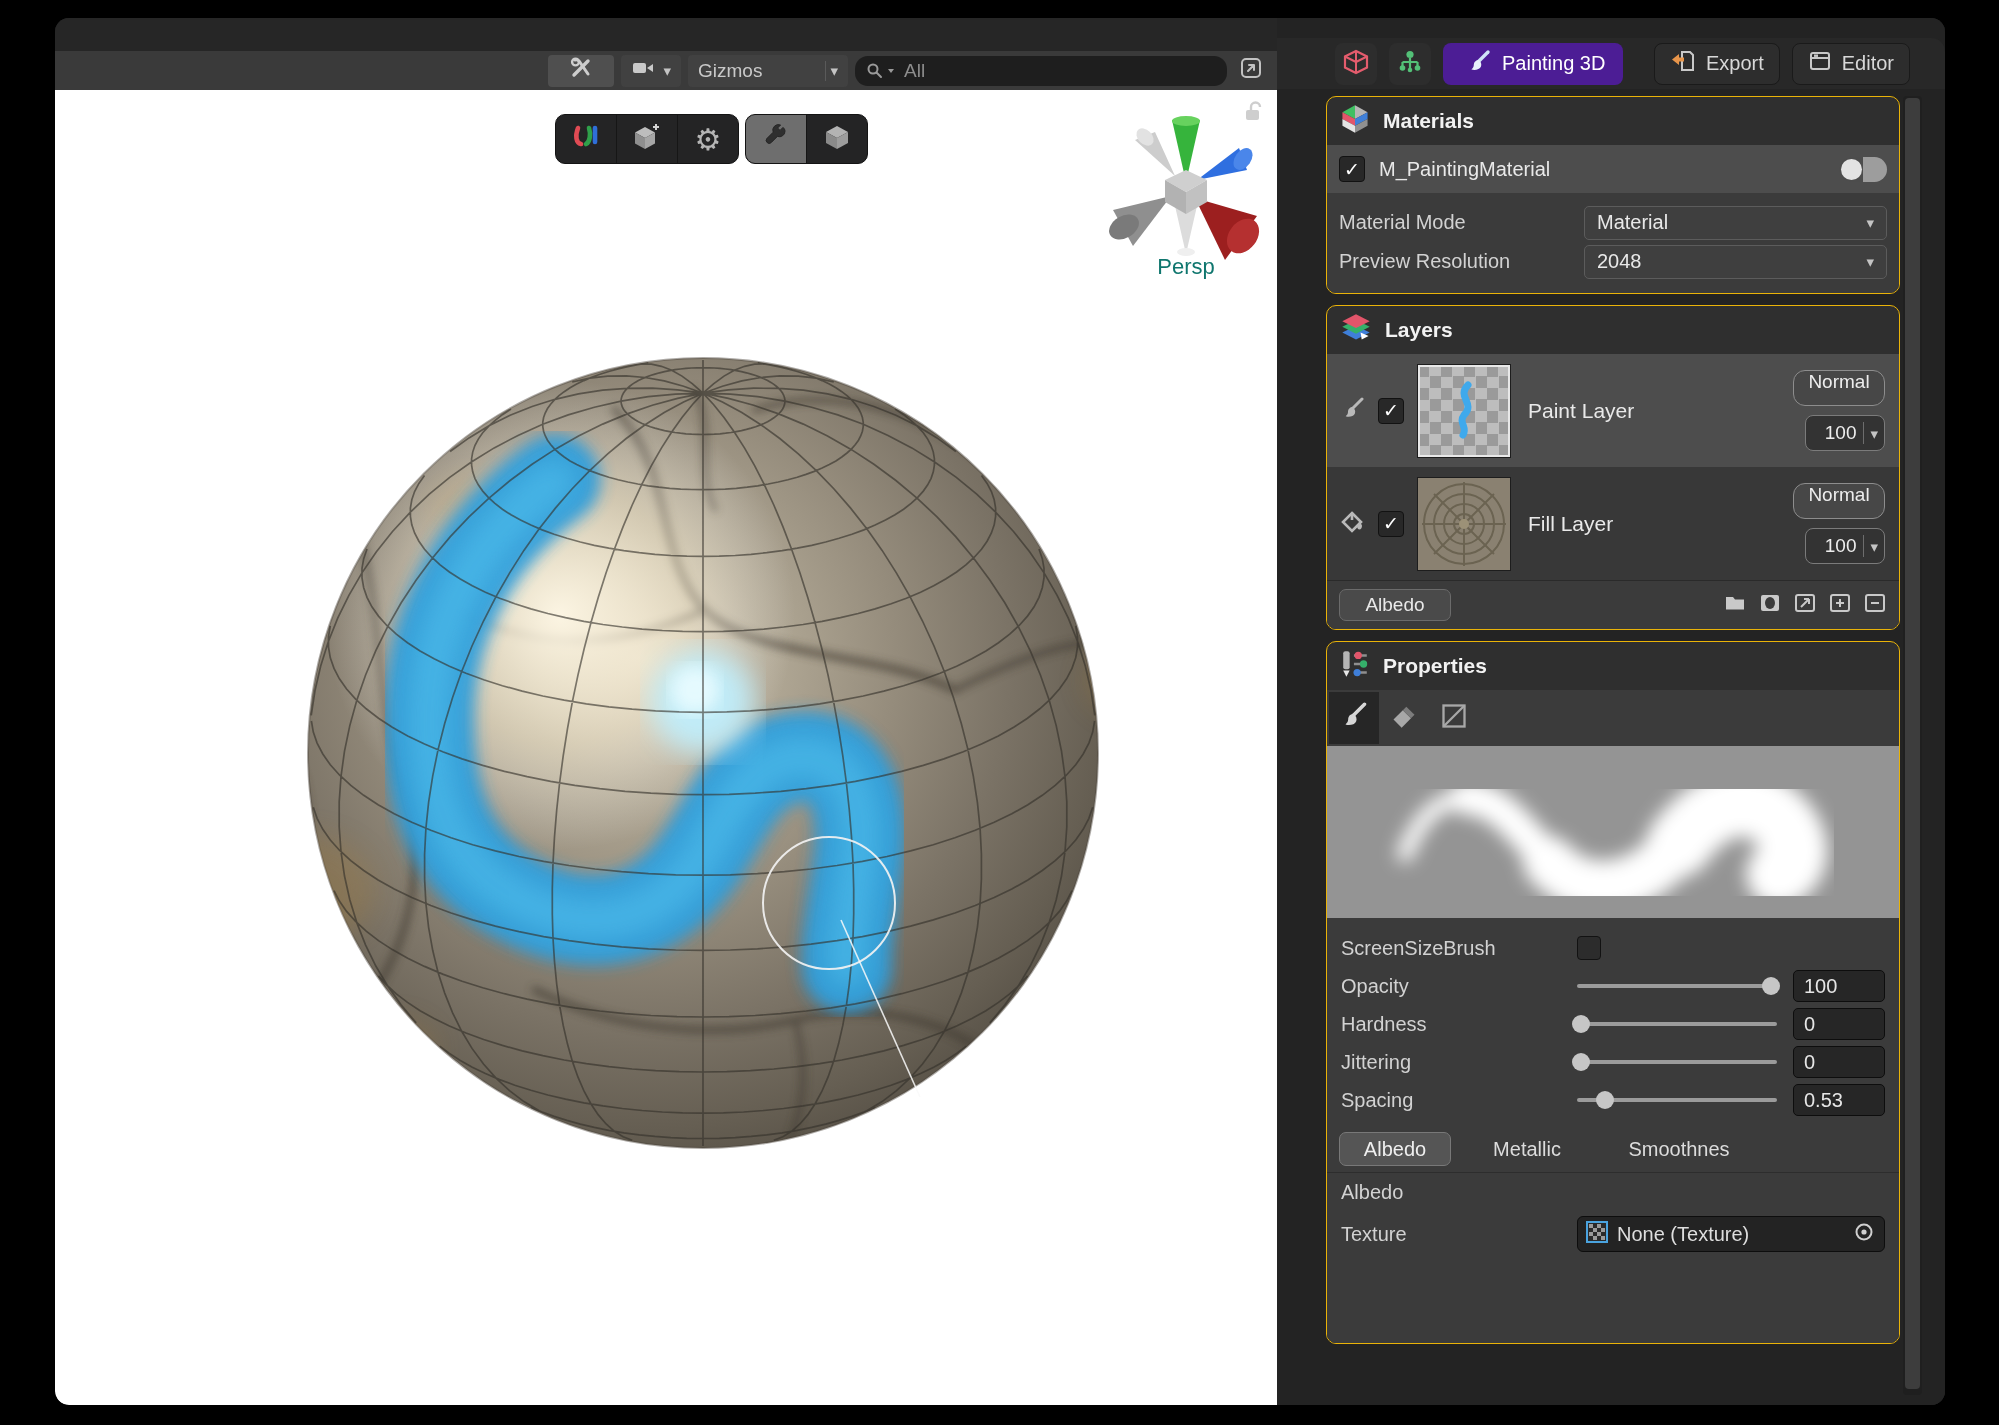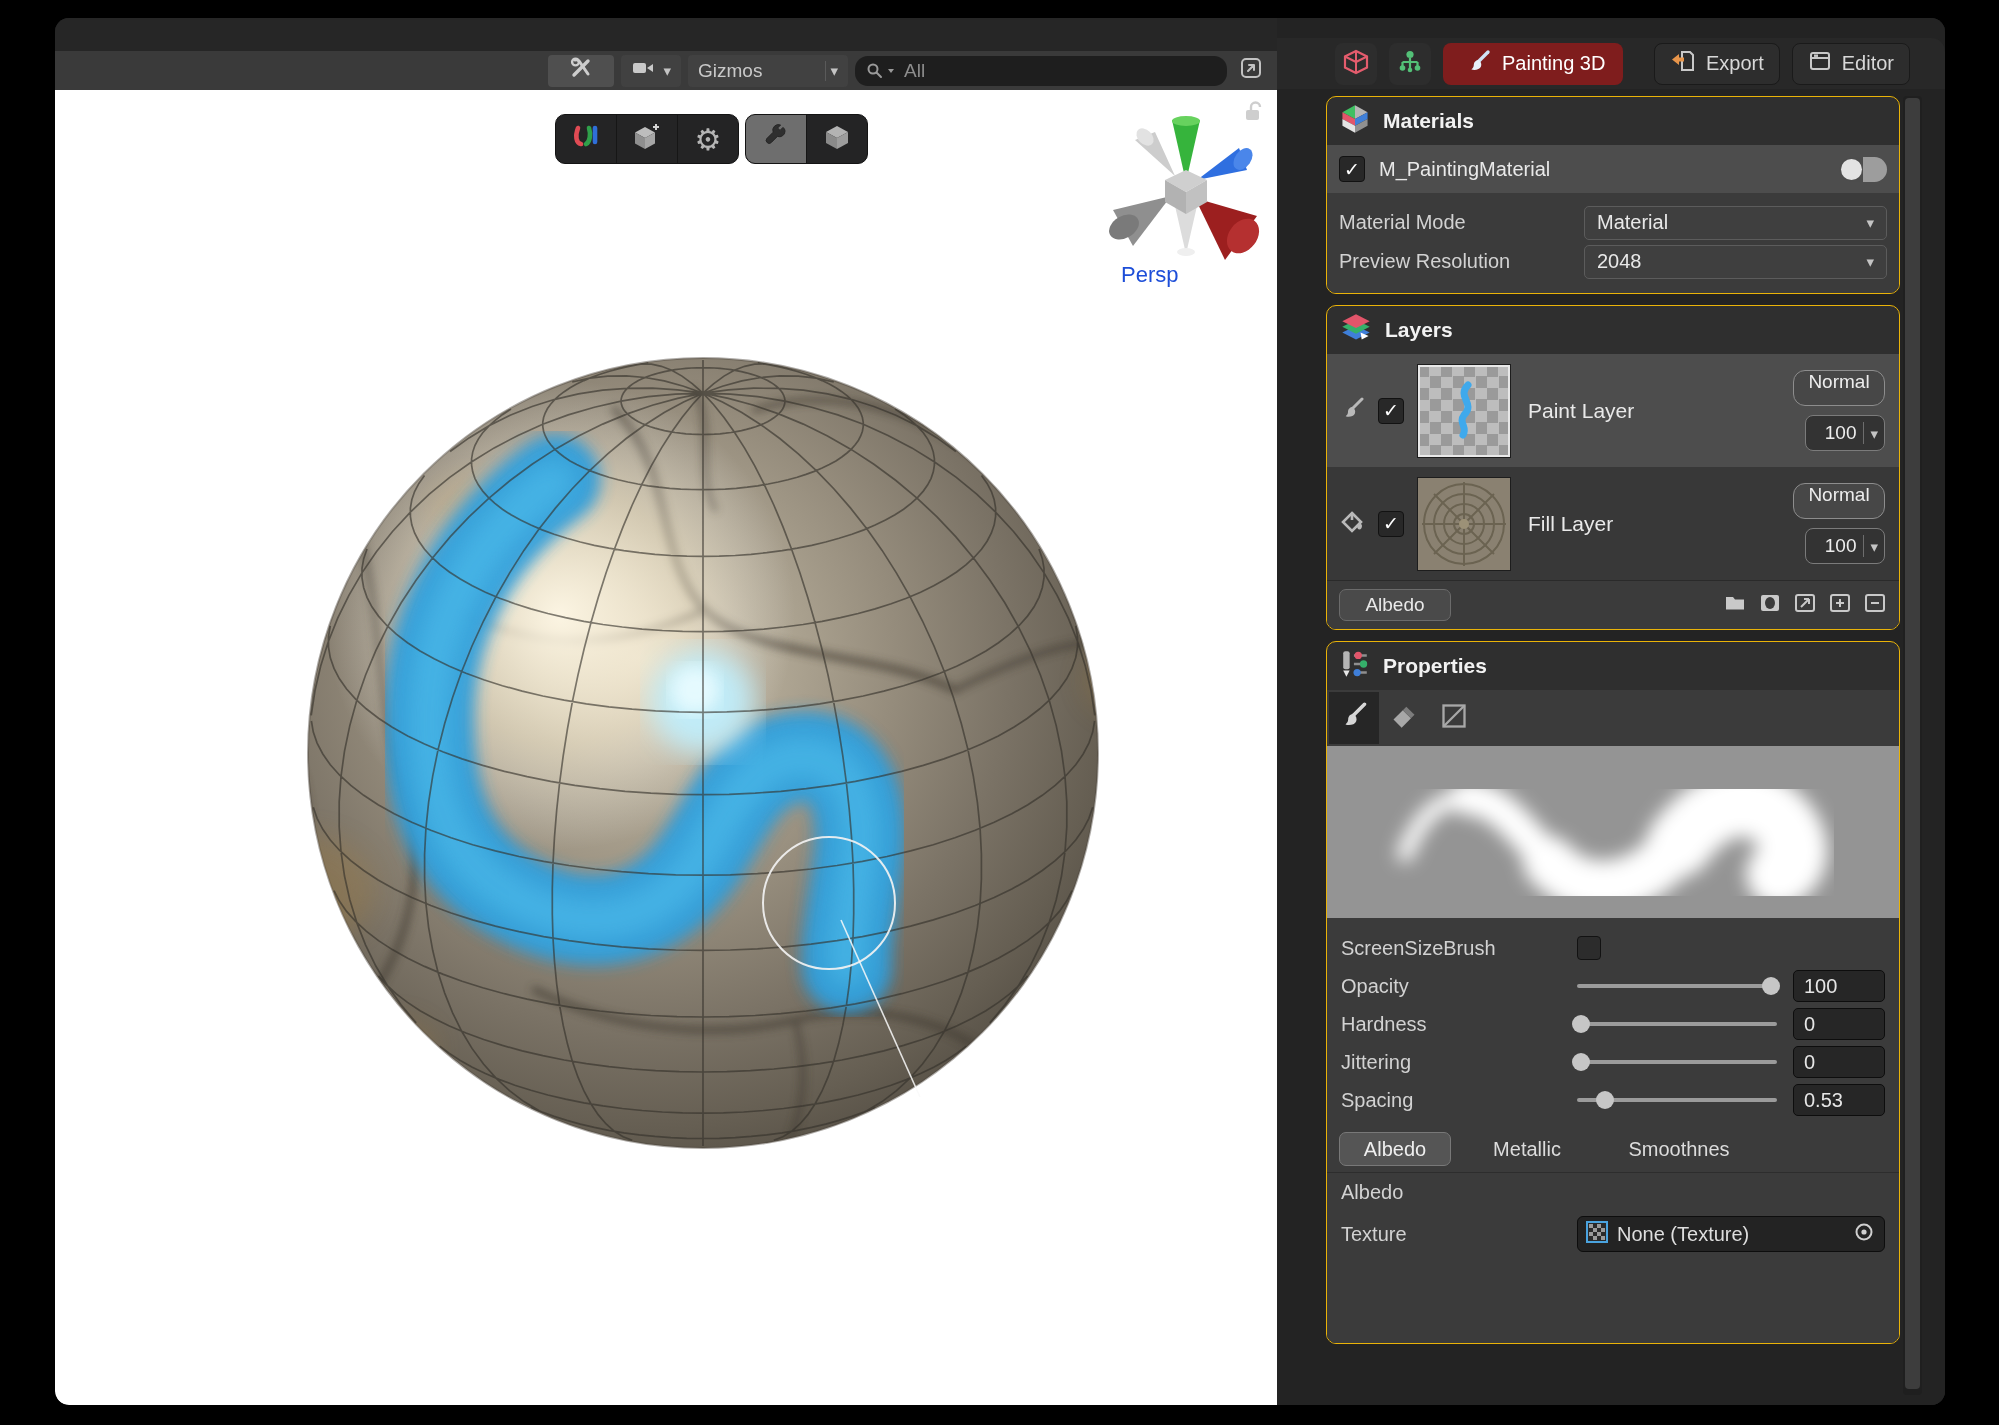--- a/index.html
+++ b/index.html
@@ -21,22 +21,22 @@
      align-items:center;gap:9px;padding:0 10px;box-sizing:border-box;color:#8d8d8d;font-size:19px;}
   .scene-view{position:absolute;top:72px;left:0;right:0;bottom:0;background:#fff;
      border-bottom-left-radius:14px;overflow:hidden;}
   .overlay-toolbar{position:absolute;top:24px;left:500px;display:flex;gap:6px;}
   .ov-group{display:flex;background:#242425;border:1px solid #141414;border-radius:10px;overflow:hidden;}
   .ov-btn{width:60px;height:48px;display:flex;align-items:center;justify-content:center;
      border-right:1px solid #161616;}
   .ov-btn:last-child{border-right:none;}
   .ov-btn.active{background:#6e6e6e;}
   .gear-glyph{font-size:30px;color:#b5b5b5;font-family:"DejaVu Sans",sans-serif;}
-  .persp-label{position:absolute;left:1066px;top:172px;width:130px;
-     color:#1d4ed8;font-size:22px;}
+  .persp-label{position:absolute;left:1066px;top:164px;width:130px;text-align:center;
+     color:#0f766e;font-size:22px;}
   .lock-icon{position:absolute;left:1188px;top:10px;opacity:.85;}
   
   .panel-col{position:absolute;left:1222px;top:0;width:668px;height:100%;background:#232323;}
   .tab-bar{position:absolute;top:20px;left:0;right:0;height:51px;background:#282828;
      border-top-right-radius:14px;display:flex;align-items:center;gap:12px;
      padding:0 35px 0 58px;box-sizing:border-box;}
   .icon-tab{width:42px;height:42px;border-radius:8px;background:#2d2d2d;display:flex;
      align-items:center;justify-content:center;}
   .painting-tab{height:42px;border-radius:8px;color:#fff;display:flex;align-items:center;
      gap:11px;padding:0 18px;font-size:20px;}
@@ -331,21 +331,21 @@
         <span>
           <svg width="26" height="26" viewBox="0 0 26 26">
             <circle cx="13" cy="5.5" r="3.6" fill="#53c077"></circle>
             <path d="M13 9 V13 M5.5 13 H20.5 M5.5 13 V17 M20.5 13 V17 M13 13 V19" stroke="#53c077" stroke-width="2.2" fill="none"></path>
             <circle cx="5.5" cy="19" r="2.8" fill="#53c077"></circle>
             <circle cx="20.5" cy="19" r="2.8" fill="#53c077"></circle>
             <circle cx="13" cy="21" r="2.3" fill="#53c077"></circle>
           </svg>
         </span>
       </div>
-      <div class="painting-tab" id="painting-tab" style="background: #7f1d1d; padding-left: 24px;">
+      <div class="painting-tab" id="painting-tab" style="background: #4c1d95; padding-left: 24px;">
         <span>
           <svg width="24" height="24" viewBox="0 0 24 24">
             <path d="M21 3 L12 12" stroke="#cfe3f7" stroke-width="3.4" stroke-linecap="round"></path>
             <path d="M12 11 c-3 0 -5.2 2 -5.2 5 c0 2 -1 3.2 -2.4 4.4 c3.2 1.2 8.4 0.2 9.6 -3 c0.8 -2.2 0 -4.4 -2 -6.4 z" fill="#e8f1fb"></path>
           </svg>
         </span>
         <span>Painting 3D</span>
       </div>
       <div style="flex:1"></div>
       <div class="top-btn">

